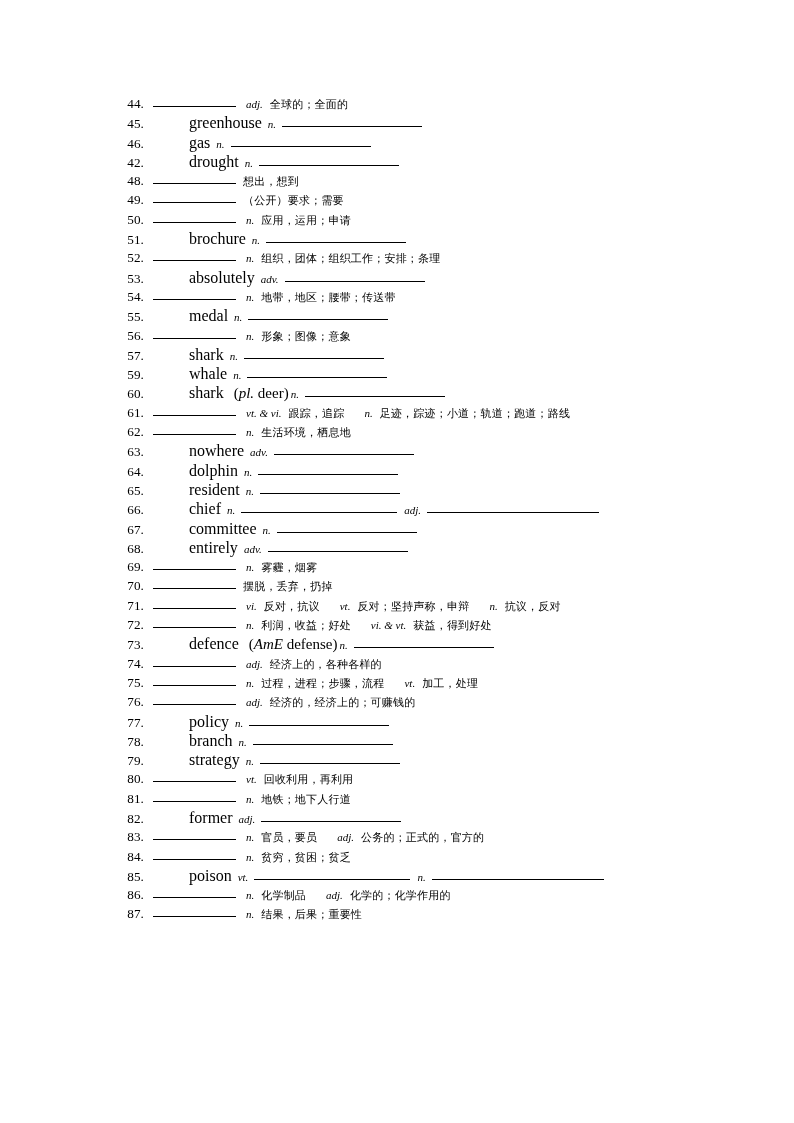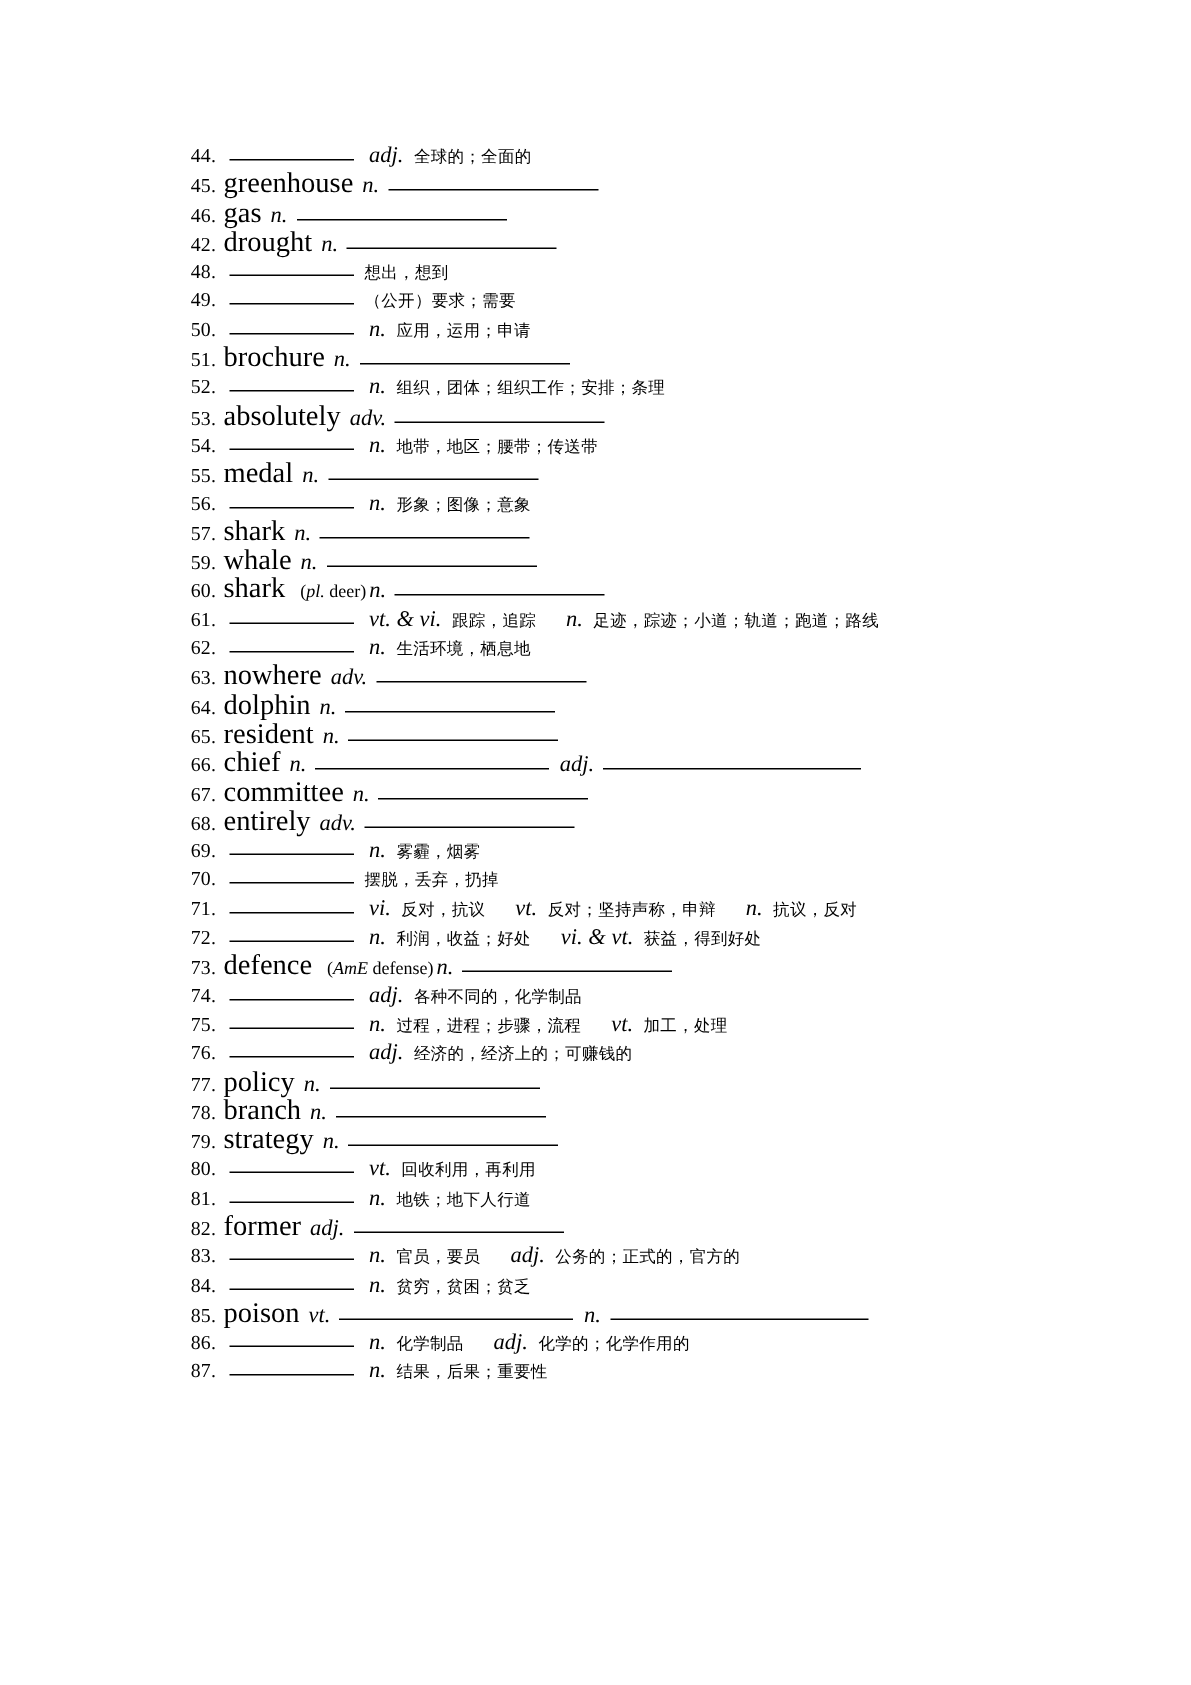--- a/index.html
+++ b/index.html
@@ -44,39 +44,40 @@
     padding-right: 5px;
     font-size: 13.2px;
     letter-spacing: 0.1px;
   }
   .seg {
     display: inline-block;
     white-space: nowrap;
   }
   
   .word {
-    font-size: 19px;
+    font-size: 16px;
     padding-right: 2px;
+    margin-left: 40px;
   }
   
   .pos {
     font-style: italic;
-    font-size: 15px;
+    font-size: 11px;
     padding-left: 7px;
     padding-right: 3px;
   }
   .pos.tight {
     padding-left: 4px;
   }
   .pos.nolead {
     padding-left: 0;
   }
   
   .note {
-    font-size: 12px;
+    font-size: 15px;
     padding-left: 8px;
     padding-right: 2px;
   }
   .note i {
     font-style: italic;
   }
   
   .blank {
     display: inline-block;
     border-bottom: 1px solid #000000;
@@ -287,21 +288,21 @@
         <span class="num">73.</span>
         <span class="seg word">defence</span>
         <span class="seg note">(<i>AmE</i> defense)</span>
         <span class="seg pos nolead">n.</span>
         <span class="blank def-slot"></span>
       </div>
       <div class="entry">
         <span class="num">74.</span>
         <span class="blank word-slot"></span>
         <span class="seg pos">adj.</span>
-        <span class="seg cn">各种不同的，化学制品</span>
+        <span class="seg cn">经济上的，各种各样的</span>
       </div>
       <div class="entry">
         <span class="num">75.</span>
         <span class="blank word-slot"></span>
         <span class="seg pos">n.</span>
         <span class="seg cn">过程，进程；步骤，流程</span>
         <span class="gap-md"></span>
         <span class="seg pos">vt.</span>
         <span class="seg cn">加工，处理</span>
       </div>

